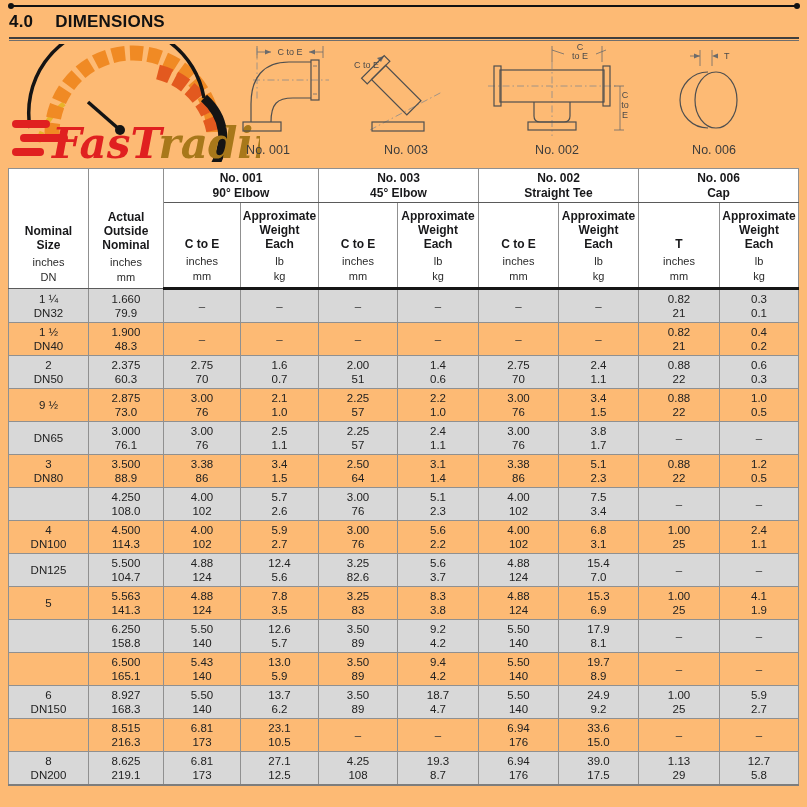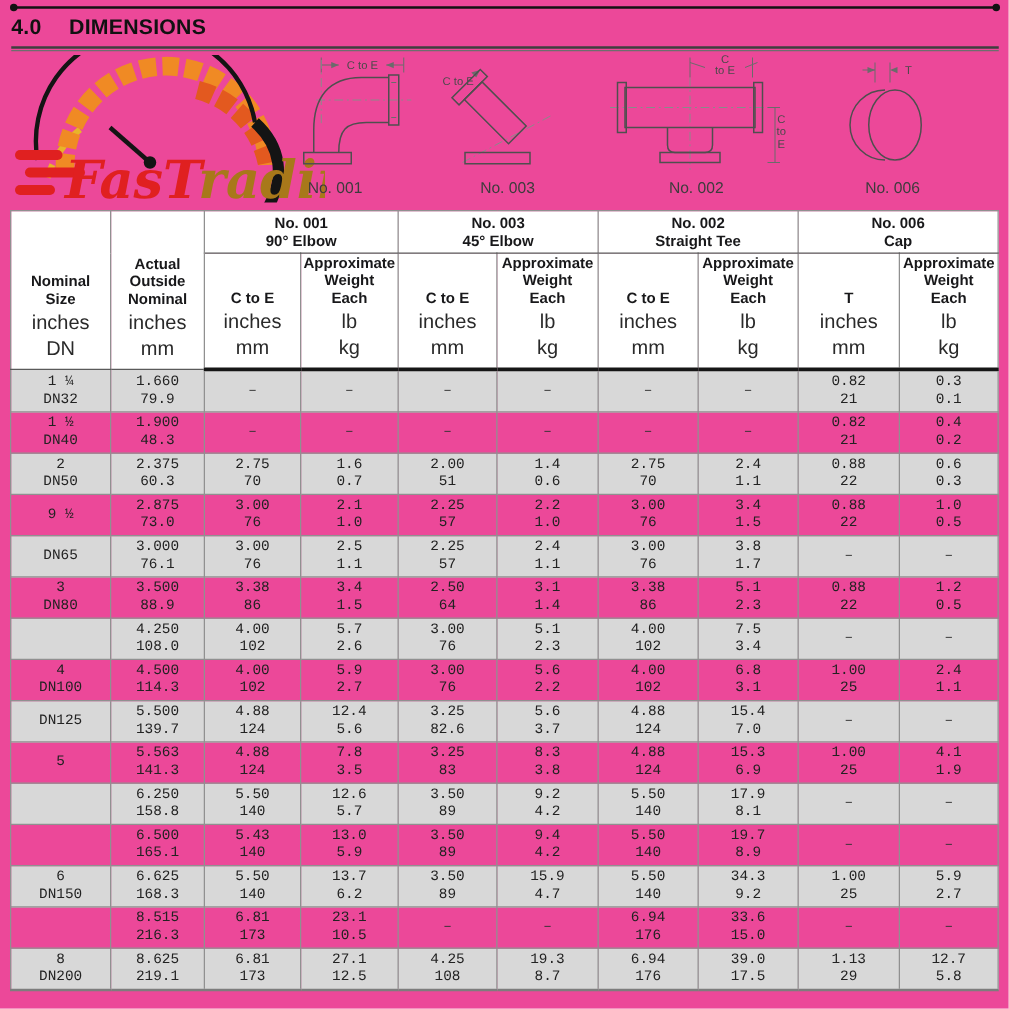--- a/index.html
+++ b/index.html
@@ -1,18 +1,18 @@
 <!DOCTYPE html>
 <html><head>
 <meta charset="utf-8">
 <style>
   * { margin:0; padding:0; box-sizing:border-box; }
   html,body { background:#ffffff; }
   .page {
-    width:807px; height:807px; position:relative; background:#ec4899;
+    width:807px; height:807px; position:relative; background:#fdba74;
     font-family:"Liberation Sans", sans-serif; color:#1d1d1f; overflow:hidden;
   }
   
   .top-rule { position:absolute; top:5px; left:10px; right:9px; height:2px; background:#121212; }
   .top-rule::before, .top-rule::after {
     content:""; position:absolute; top:-2px; width:6px; height:6px; border-radius:50%; background:#121212;
   }
   .top-rule::before { left:-2px; } .top-rule::after { right:-2px; }
 
   .heading { position:absolute; top:12px; left:9px; font-size:17px; font-weight:bold; letter-spacing:.2px; color:#111; }
@@ -36,22 +36,22 @@
   .dimtxt { font-size:9px; fill:#4a4a4a; font-family:"Liberation Sans", sans-serif; }
 
   
   table.dims { position:absolute; top:168px; left:8px; width:791px;
     border-collapse:collapse; table-layout:fixed; }
   .dims th, .dims td { border:1px solid #909090; text-align:center; vertical-align:middle; }
   .dims thead th { background:#fff; font-weight:bold; font-size:12px; line-height:1.18; color:#18181a; }
   .dims thead tr.grp th { height:34px; border-bottom:1px solid #5a5a5a; }
   .dims thead tr.sub th, .dims thead th.side { vertical-align:bottom; padding-bottom:4px; height:86px;
     border-bottom:3px solid #161616; }
-  .h-units { font-weight:normal; font-size:16px; line-height:1.3; margin-top:3px; color:#2a2a2a; }
-  .dims tbody tr { height:20px;font-family:Liberation Mono, monospace; }
+  .h-units { font-weight:normal; font-size:11px; line-height:1.3; margin-top:3px; color:#2a2a2a; }
+  .dims tbody tr { height:20px; }
   .dims tbody tr:nth-child(odd) { background:#d8d8d8; }
   .dims tbody td { font-size:11.5px; line-height:14px; color:#222; padding:2px 0; }
   .dims tbody td .dash { display:block; line-height:28px; color:#333; }
   .dims tbody tr:last-child td { border-bottom:2px solid #7d7d7d; }
 </style>
 </head>
 <body>
 
 <div class="page">
 
@@ -619,21 +619,21 @@
             <div>1.1</div>
           </td>
         </tr>
         <tr>
           <td>
             <div></div>
             <div>DN125</div>
           </td>
           <td>
             <div>5.500</div>
-            <div>139.7</div>
+            <div>104.7</div>
           </td>
           <td>
             <div>4.88</div>
             <div>124</div>
           </td>
           <td>
             <div>12.4</div>
             <div>5.6</div>
           </td>
           <td>
@@ -780,45 +780,45 @@
           <td>
             <span class="dash">–</span>
           </td>
         </tr>
         <tr>
           <td>
             <div>6</div>
             <div>DN150</div>
           </td>
           <td>
-            <div>6.625</div>
+            <div>8.927</div>
             <div>168.3</div>
           </td>
           <td>
             <div>5.50</div>
             <div>140</div>
           </td>
           <td>
             <div>13.7</div>
             <div>6.2</div>
           </td>
           <td>
             <div>3.50</div>
             <div>89</div>
           </td>
           <td>
-            <div>15.9</div>
+            <div>18.7</div>
             <div>4.7</div>
           </td>
           <td>
             <div>5.50</div>
             <div>140</div>
           </td>
           <td>
-            <div>34.3</div>
+            <div>24.9</div>
             <div>9.2</div>
           </td>
           <td>
             <div>1.00</div>
             <div>25</div>
           </td>
           <td>
             <div>5.9</div>
             <div>2.7</div>
           </td>

